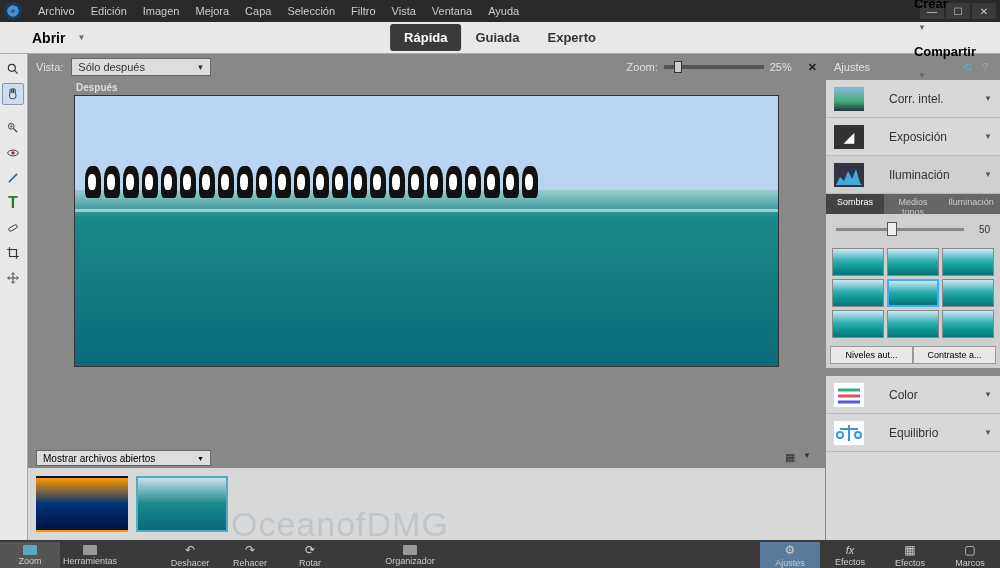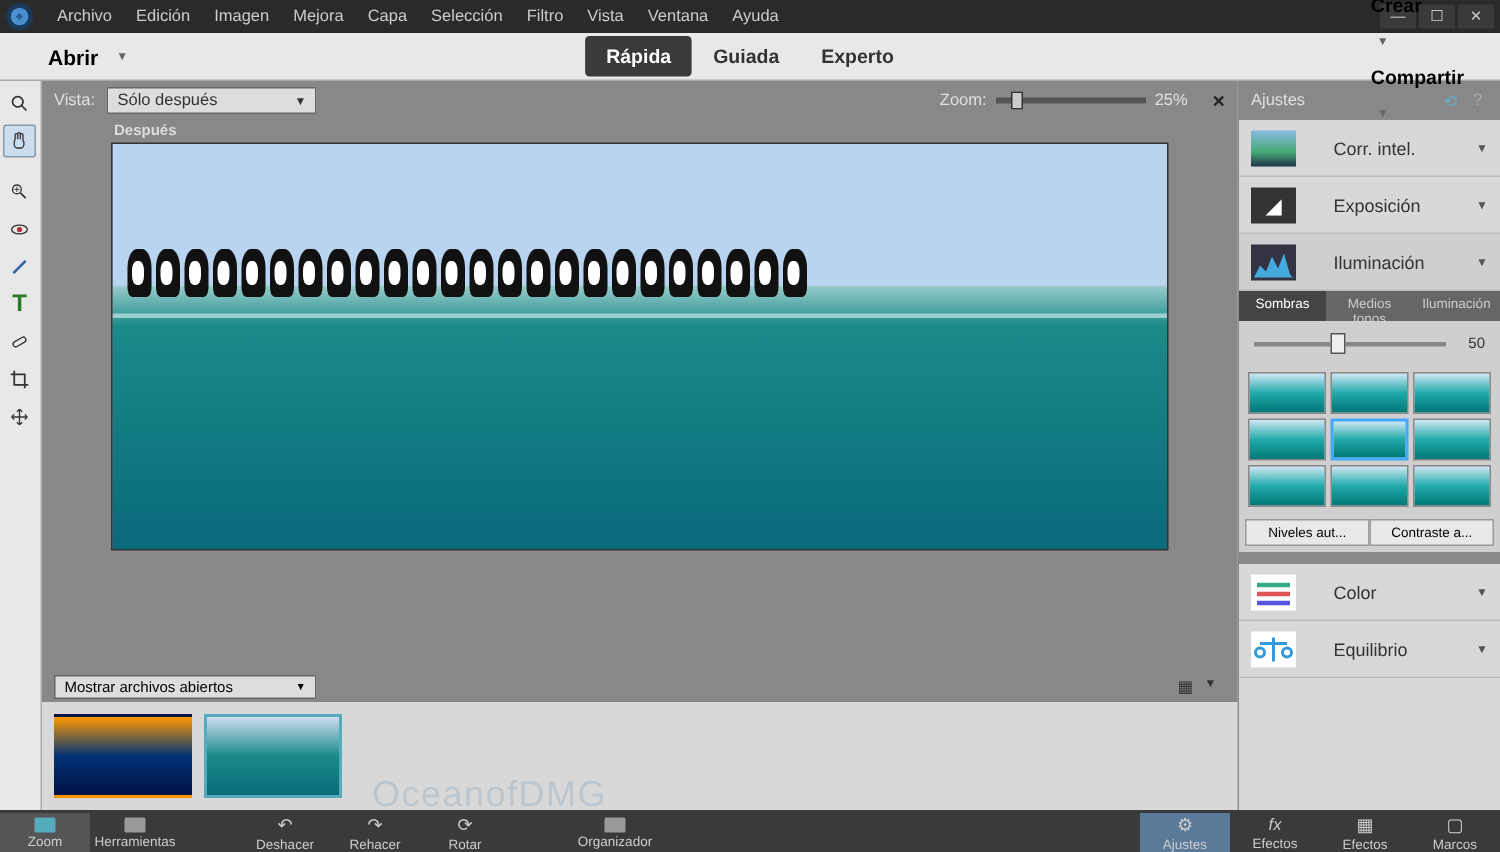--- a/index.html
+++ b/index.html
@@ -46,21 +46,21 @@
 .file-bar { height: 20px; display: flex; align-items: center; padding: 0 8px; background:#888;}
 .file-select { background: #ddd; border: 1px solid #666; padding: 0px 6px; width: 175px; height: 16px; display:flex;align-items:center;justify-content:space-between;font-size:10px; cursor:pointer;}
 .file-tools { margin-left: auto; display: flex; gap: 4px; }
 .ft-icon { width: 14px; height: 14px; cursor: pointer; color:#333;}
 
 .photo-bin { height: 72px; background: #d8d8d8; display: flex; align-items: center; padding: 4px 8px; gap: 8px; position: relative; }
 .thumb { width: 92px; height: 56px; border: 2px solid transparent; cursor: pointer; }
 .thumb.sel { border-color: #5ab; }
 .thumb.t1 { background: linear-gradient(to bottom, #f90 0%, #037 50%, #014 100%); }
 .thumb.t2 { background: linear-gradient(to bottom, #cde 0%, #1a8a8a 50%, #0a6a7a 100%); }
-.watermark-overlay { position: absolute; left: 220px; bottom: -4px; font-size: 24px; color: rgba(150,170,190,0.4); font-weight: 300; letter-spacing: 1px; pointer-events:none;}
+.watermark-overlay { position: absolute; left: 203px; bottom: -4px; font-size: 34px; color: rgba(150,170,190,0.4); font-weight: 300; letter-spacing: 1px; pointer-events:none;}
 
 .bottom-tabs { height: 28px; background: #3a3a3a; display: flex; align-items: flex-end; color: #ccc; font-size: 9px; }
 .btab { width: 60px; height: 26px; display: flex; flex-direction: column; align-items: center; justify-content: center; cursor: pointer; gap:1px;}
 .btab.active { background: #555; }
 .btab-icon { width: 14px; height: 10px; background: #5ab; border-radius: 1px; }
 
 .right-panel { width: 175px; background: #d8d8d8; border-left: 1px solid #888; display: flex; flex-direction: column; }
 .panel-header { height: 26px; background: #888; color: #e0e0e0; display: flex; align-items: center; padding: 0 8px; font-size: 11px; }
 .panel-header-icons { margin-left: auto; display: flex; gap: 4px; }
 .ph-icon { width: 14px; height: 14px; cursor: pointer; display:flex;align-items:center;justify-content:center;}

